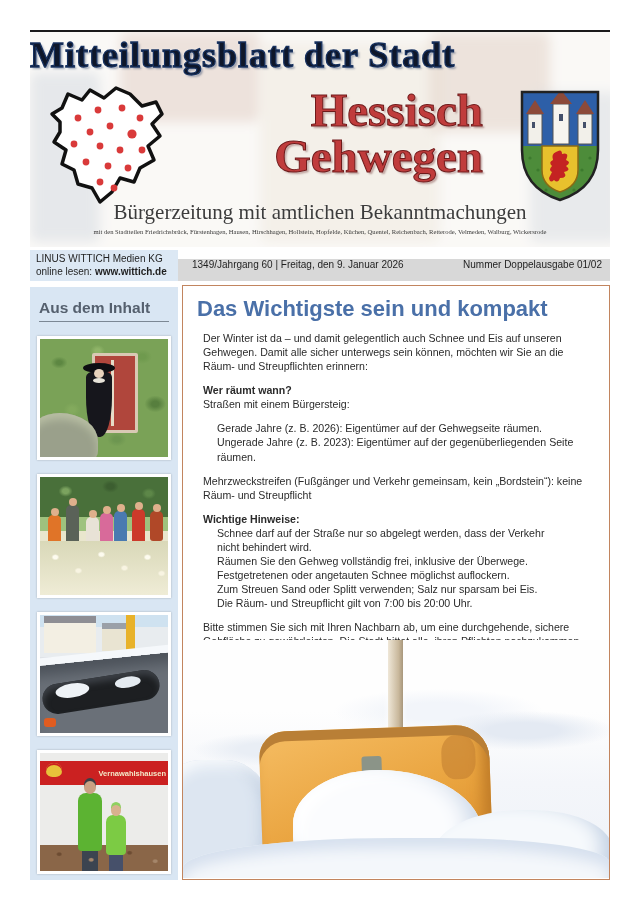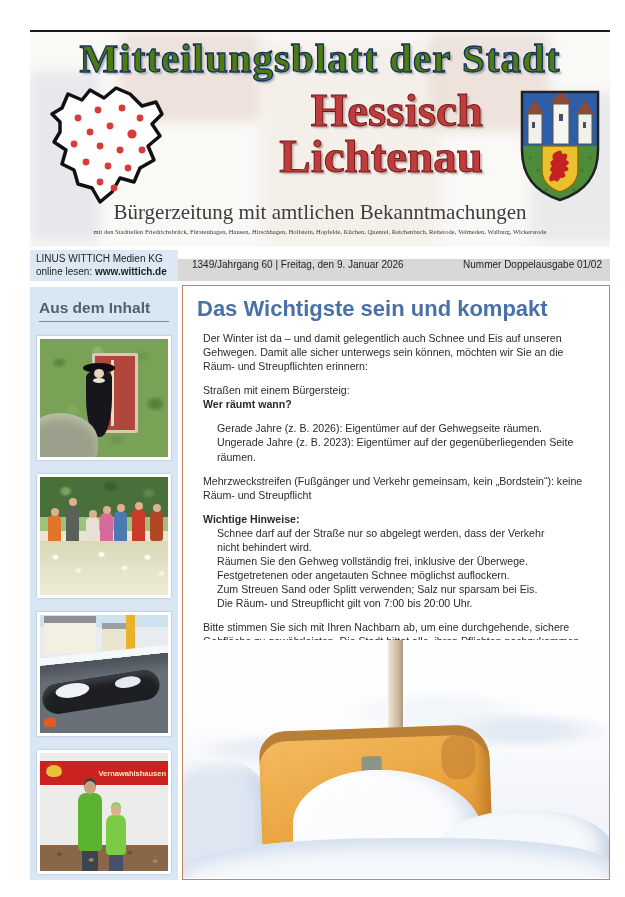--- a/index.html
+++ b/index.html
@@ -5,23 +5,23 @@
   html,body{margin:0;padding:0;background:#ffffff;}
   #page{position:relative;width:625px;height:897px;background:#ffffff;overflow:hidden;
         font-family:"Liberation Sans",sans-serif;color:#2e2e2e;}
 
   
   .masthead{position:absolute;left:30px;top:30px;width:580px;height:215px;
             border-top:2px solid #1a1a1a;overflow:hidden;background:#f4f1ec;}
   .mh-bg{position:absolute;inset:0;}
   .mh-bg .blob{position:absolute;filter:blur(6px);opacity:.45;border-radius:8px;}
   .mh-veil{position:absolute;inset:0;background:rgba(255,255,255,.55);}
-  .masthead-title{position:absolute;left:0;right:0;top:2px;text-align:center;
-      font-family:"Liberation Serif",serif;font-weight:bold;font-size:41px;letter-spacing:1px;
-      color:#4d7c0f;-webkit-text-stroke:1.3px #16305e;
+  .masthead-title{position:absolute;left:0;right:0;top:2px;text-align:left;
+      font-family:"Liberation Serif",serif;font-weight:bold;font-size:36px;letter-spacing:1px;
+      color:#0f172a;-webkit-text-stroke:1.3px #16305e;
       text-shadow:0 0 3px rgba(255,255,255,.9),2px 2px 2px rgba(30,50,90,.45);}
   .city-name{position:absolute;left:153px;width:300px;top:55px;text-align:right;
       font-family:"Liberation Serif",serif;font-weight:bold;font-size:47px;line-height:.98;
       color:#c03c3c;-webkit-text-stroke:1px #6e1a1a;
       text-shadow:0 0 3px rgba(255,255,255,.8),2px 2px 2px rgba(90,20,20,.4);}
   .map-wrap{position:absolute;left:8px;top:52px;width:165px;height:125px;}
   .crest-wrap{position:absolute;right:6px;top:56px;width:88px;height:118px;}
   .masthead-subtitle{position:absolute;left:0;right:0;top:168px;text-align:center;
       font-family:"Liberation Serif",serif;font-size:21px;color:#3c3c3c;
       text-shadow:0 0 2px rgba(255,255,255,.8);}
@@ -198,21 +198,21 @@
           <circle cx="70" cy="82" r="3.4"></circle>
             <circle cx="90" cy="84" r="3.4"></circle>
           <circle cx="62" cy="98" r="3.4"></circle>
             <circle cx="76" cy="104" r="3.4"></circle>
         </g>
       </svg>
     </div>
 
     <div class="city-name">
       <div>Hessisch</div>
-      <div>Lichtenau</div>
+      <div>Gehwegen</div>
     </div>
 
     <div class="crest-wrap">
       <svg width="88" height="118" viewBox="0 0 88 118">
         <defs>
           <clipPath id="shieldclip">
             <path d="M6,4 H82 V62 Q82 100 44 112 Q6 100 6 62 Z"></path>
           </clipPath>
         </defs>
         <g clip-path="url(#shieldclip)">
@@ -309,22 +309,22 @@
       <div class="leaves"></div>
     </div>
   </div>
 
   <div class="mainbox">
     <div class="article-title">Das Wichtigste sein und kompakt</div>
 
     <div class="article-body">
       <p>Der Winter ist da – und damit gelegentlich auch Schnee und Eis auf unseren Gehwegen. Damit alle sicher unterwegs sein können, möchten wir Sie an die Räum- und Streupflichten erinnern:</p>
 
+      <div class="tight bold">Wer räumt wann?</div>
       <div class="tight">Straßen mit einem Bürgersteig:</div>
-      <div class="tight bold">Wer räumt wann?</div>
       <div class="gap"></div>
       <div class="tight indent">Gerade Jahre (z. B. 2026): Eigentümer auf der Gehwegseite räumen.</div>
       <div class="tight indent">Ungerade Jahre (z. B. 2023): Eigentümer auf der gegenüberliegenden Seite räumen.</div>
       <div class="gap"></div>
 
       <p>Mehrzweckstreifen (Fußgänger und Verkehr gemeinsam, kein „Bordstein“): keine Räum- und Streupflicht</p>
 
       <div class="tight bold">Wichtige Hinweise:</div>
       <div class="tight indent" style="width:330px">Schnee darf auf der Straße nur so abgelegt werden, dass der Verkehr nicht behindert wird.</div>
       <div class="tight indent">Räumen Sie den Gehweg vollständig frei, inklusive der Überwege.</div>

